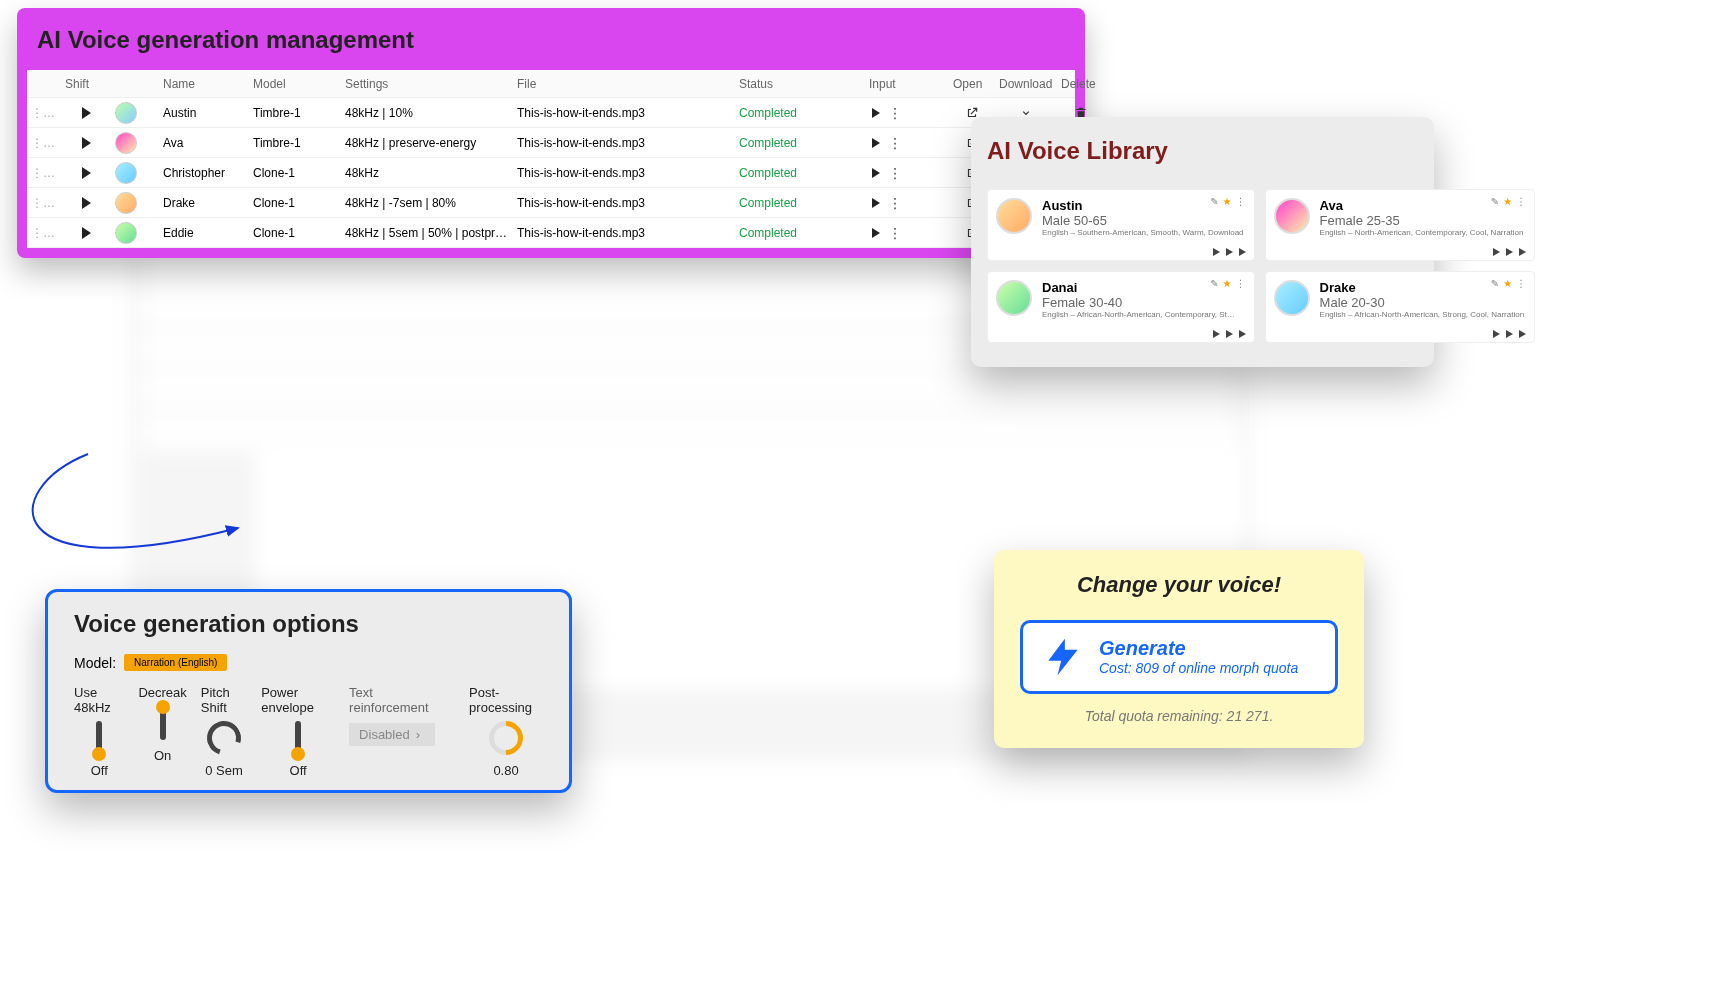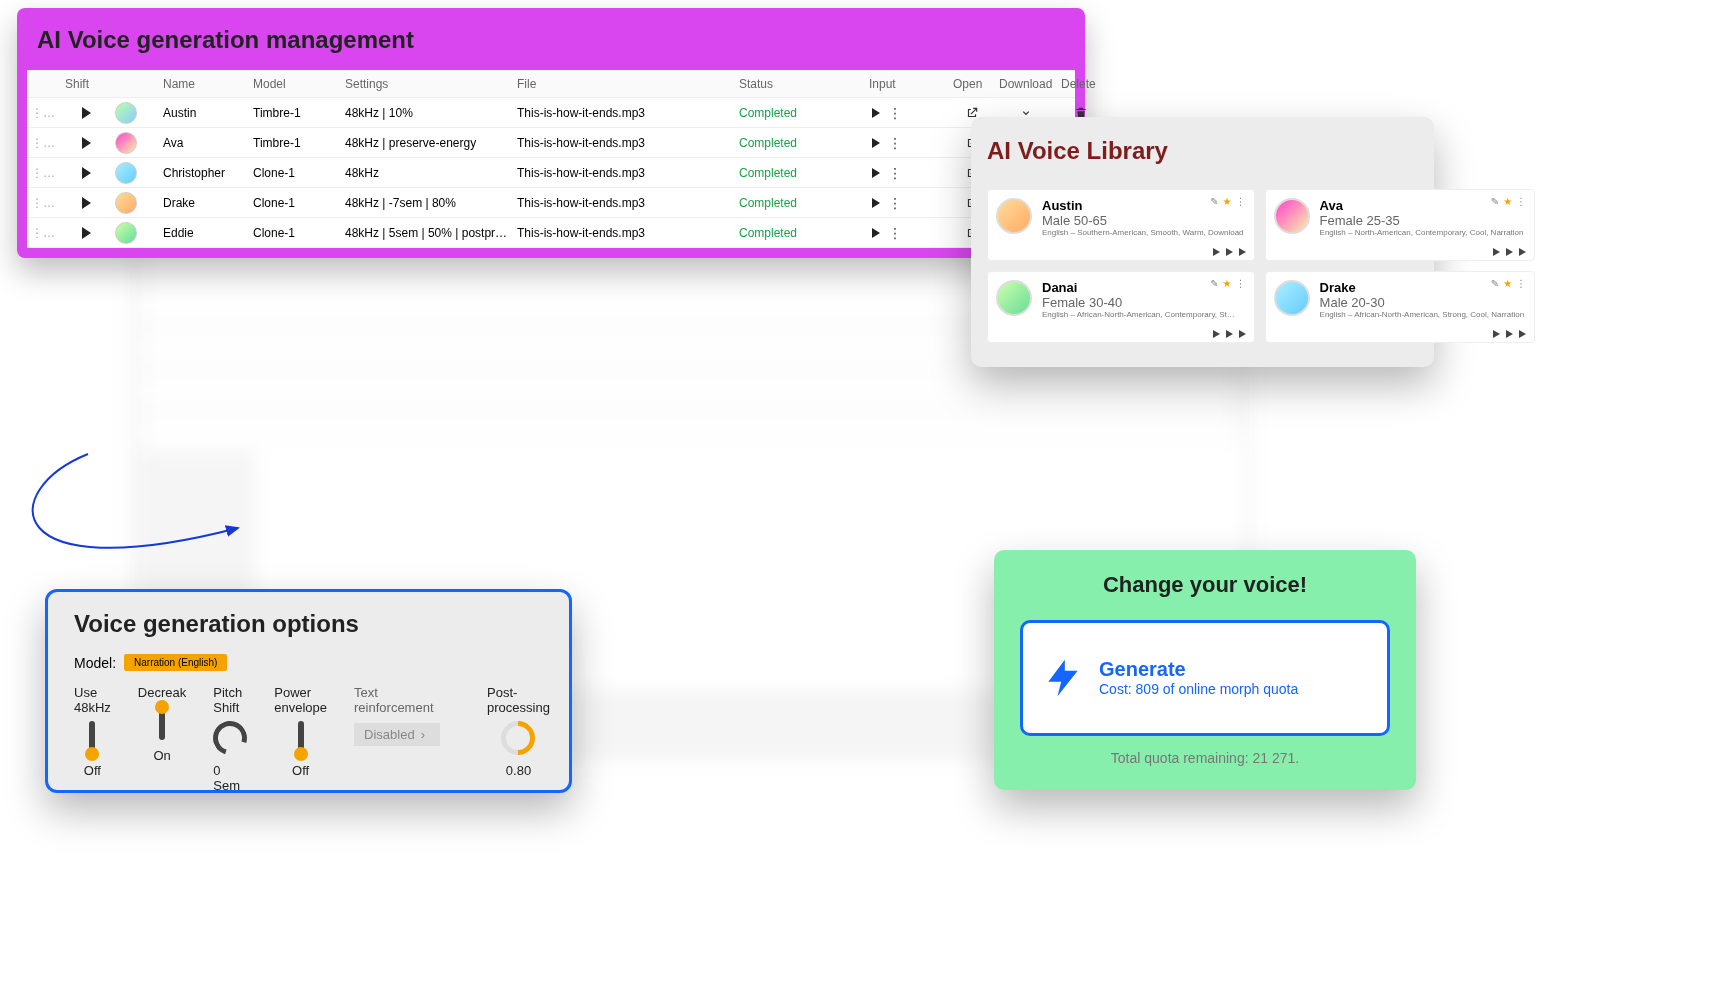--- a/index.html
+++ b/index.html
@@ -45,21 +45,21 @@
 
   
   .opts-panel {
     position:absolute; left:45px; top:589px; width:527px; height:204px;
     background:#ececec; border:3px solid #1565ff; border-radius:12px;
     box-shadow:0 18px 40px rgba(0,0,0,0.28); padding:18px 26px;
   }
   .opts-title { font-size:24px; font-weight:700; color:#222; }
   .model-row { margin-top:16px; font-size:14px; display:flex; align-items:center; gap:8px;}
   .model-tag { background:#f5a300; color:#000; padding:3px 10px; border-radius:2px; font-size:10px;}
-  .knobs { display:flex; gap:27px; margin-top:14px; align-items:flex-start;}
+  .knobs { display:flex; gap:14px; margin-top:14px; align-items:flex-start;}
   .knob { display:flex; flex-direction:column; align-items:center; gap:6px; font-size:12px; color:#222; }
   .knob .label{font-size:13px;}
   .knob .val{font-size:13px; margin-top:2px;}
   .vslider { width:6px; height:34px; background:#444; border-radius:3px; position:relative;}
   .vslider.on::after{content:"";position:absolute;left:-4px;top:-6px;width:14px;height:14px;border-radius:50%;background:#f5a300;}
   .vslider.off::after{content:"";position:absolute;left:-4px;bottom:-6px;width:14px;height:14px;border-radius:50%;background:#f5a300;}
   .dial { width:34px;height:34px;border:5px solid #444;border-bottom-color:transparent;border-radius:50%; transform:rotate(-28deg);}
   .dial2 { width:34px;height:34px;border:5px solid #f5a300;border-left-color:#ddd;border-bottom-color:#ddd;border-radius:50%; transform:rotate(45deg);}
   .txtreinf { display:flex; flex-direction:column; gap:8px; font-size:13px; color:#666;}
   .txtreinf .btn { background:#ddd; color:#888; padding:4px 10px; font-size:13px; display:flex; align-items:center; gap:6px; width:86px;}
@@ -78,28 +78,29 @@
   .voice-card .nm { font-size:13px; font-weight:700; }
   .voice-card .meta { font-size:13px; color:#666; }
   .voice-card .desc { font-size:8px; color:#777; white-space:nowrap; overflow:hidden; text-overflow:ellipsis;}
   .voice-card .icons { position:absolute; right:8px; top:6px; font-size:10px; color:#888; display:flex; gap:4px;}
   .voice-card .star{color:#f5a300;}
   .voice-card .plays { position:absolute; right:8px; bottom:4px; display:flex; gap:6px;}
   .voice-card .plays span{width:0;height:0;border-left:7px solid #444;border-top:4px solid transparent;border-bottom:4px solid transparent;}
 
   
   .gen-panel {
-    position:absolute; left:994px; top:550px; width:422px;
-    background:#86efac; border-radius:10px; padding:22px 26px 24px 26px;
+    position:absolute; left:994px; top:550px; width:370px;
+    background:#fef9c3; border-radius:10px; padding:22px 26px 24px 26px;
     box-shadow:0 18px 40px rgba(0,0,0,0.28);
+    font-style:italic;
   }
   .gen-title { font-size:22px; font-weight:700; color:#222; text-align:center; }
   .gen-btn {
     margin-top:22px; border:3px solid #1565ff; border-radius:10px; background:#fff;
-    padding:33px 18px; display:flex; gap:14px; align-items:center; cursor:pointer;
+    padding:12px 18px; display:flex; gap:14px; align-items:center; cursor:pointer;
   }
   .bolt { color:#1565ff; }
   .gen-btn .txt .g1 { font-size:20px; font-weight:700; color:#1565ff; }
   .gen-btn .txt .g2 { font-size:14px; color:#1565ff; line-height:1.25; }
   .quota { margin-top:14px; text-align:center; font-size:14px; color:#777; }
 </style>
 </head>
 <body>
 
 <div class="blur-bg">

